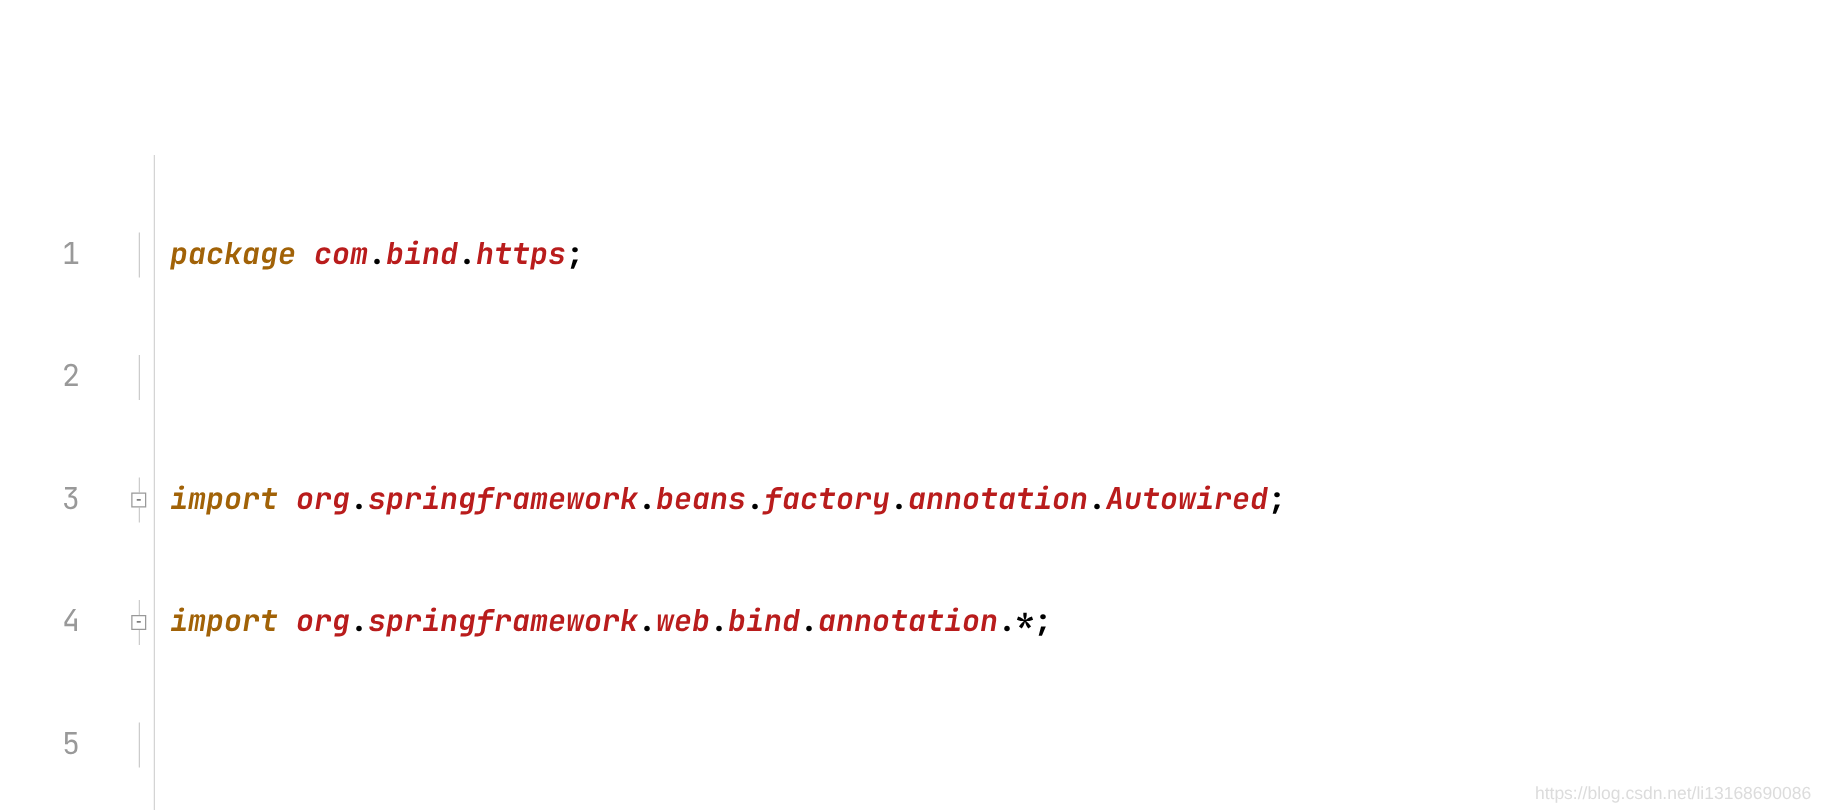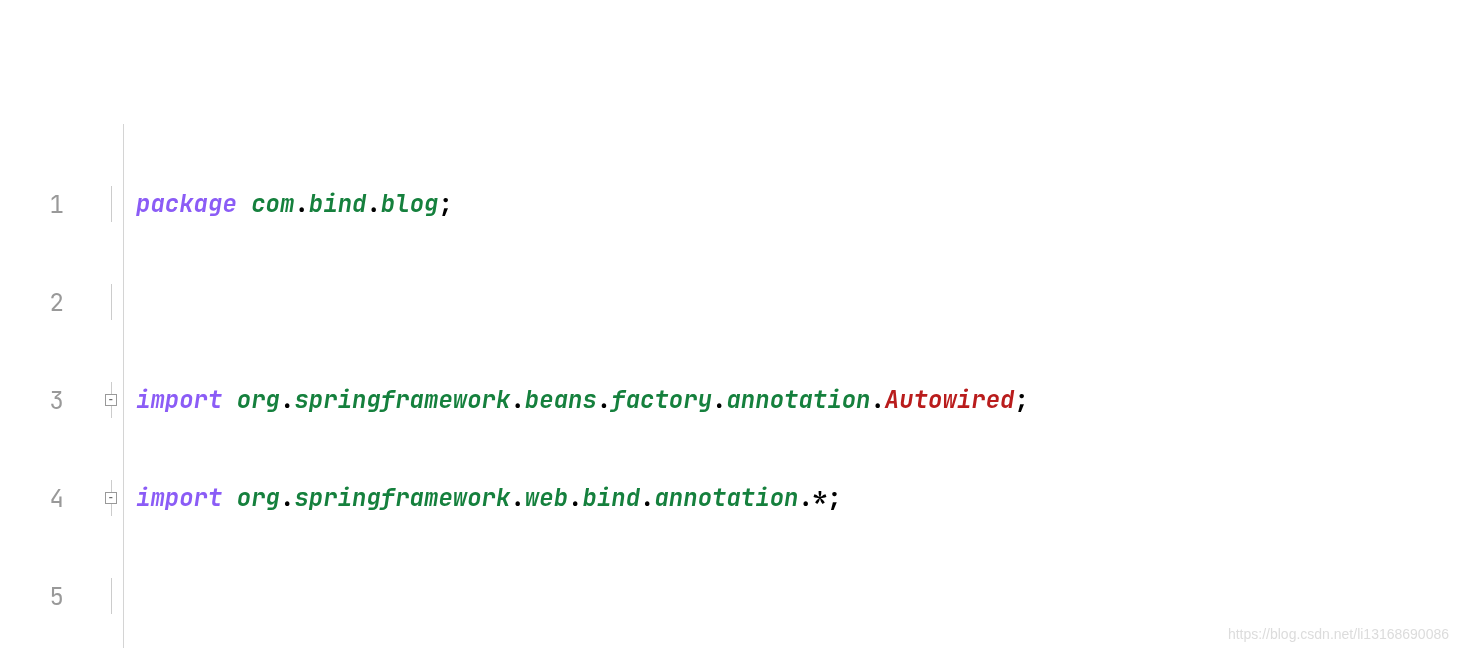--- a/index.html
+++ b/index.html
@@ -81,22 +81,22 @@
     color: #666;
   }
   .code {
     flex: 1;
     padding-left: 12px;
   }
   .code-line {
     height: 36px;
     line-height: 36px;
   }
-  .kw { color: #8b5cf6; }
-  .pkg { color: #15803d; }
+  .kw { color: #a16207; }
+  .pkg { color: #b91c1c; }
   .cls { color: #b91c1c; }
   .punct { color: #000000; font-style: normal; }
   .watermark {
     position: absolute;
     right: 12px;
     bottom: 6px;
     font-size: 14px;
     color: #dcdcdc;
     font-style: normal;
     font-weight: normal;
@@ -144,21 +144,21 @@
     
     
     
     
     
     
     
   </div>
 
   <div class="code">
-    <div class="code-line"><span class="kw">package</span> <span class="pkg">com</span><span class="punct">.</span><span class="pkg">bind</span><span class="punct">.</span><span class="pkg">blog</span><span class="punct">;</span></div>
+    <div class="code-line"><span class="kw">package</span> <span class="pkg">com</span><span class="punct">.</span><span class="pkg">bind</span><span class="punct">.</span><span class="pkg">https</span><span class="punct">;</span></div>
     <div class="code-line"></div>
     <div class="code-line"><span class="kw">import</span> <span class="pkg">org</span><span class="punct">.</span><span class="pkg">springframework</span><span class="punct">.</span><span class="pkg">beans</span><span class="punct">.</span><span class="pkg">factory</span><span class="punct">.</span><span class="pkg">annotation</span><span class="punct">.</span><span class="cls">Autowired</span><span class="punct">;</span></div>
     <div class="code-line"><span class="kw">import</span> <span class="pkg">org</span><span class="punct">.</span><span class="pkg">springframework</span><span class="punct">.</span><span class="pkg">web</span><span class="punct">.</span><span class="pkg">bind</span><span class="punct">.</span><span class="pkg">annotation</span><span class="punct">.</span><span class="punct">*</span><span class="punct">;</span></div>
     <div class="code-line"></div>
     
     
     
     
     
     

